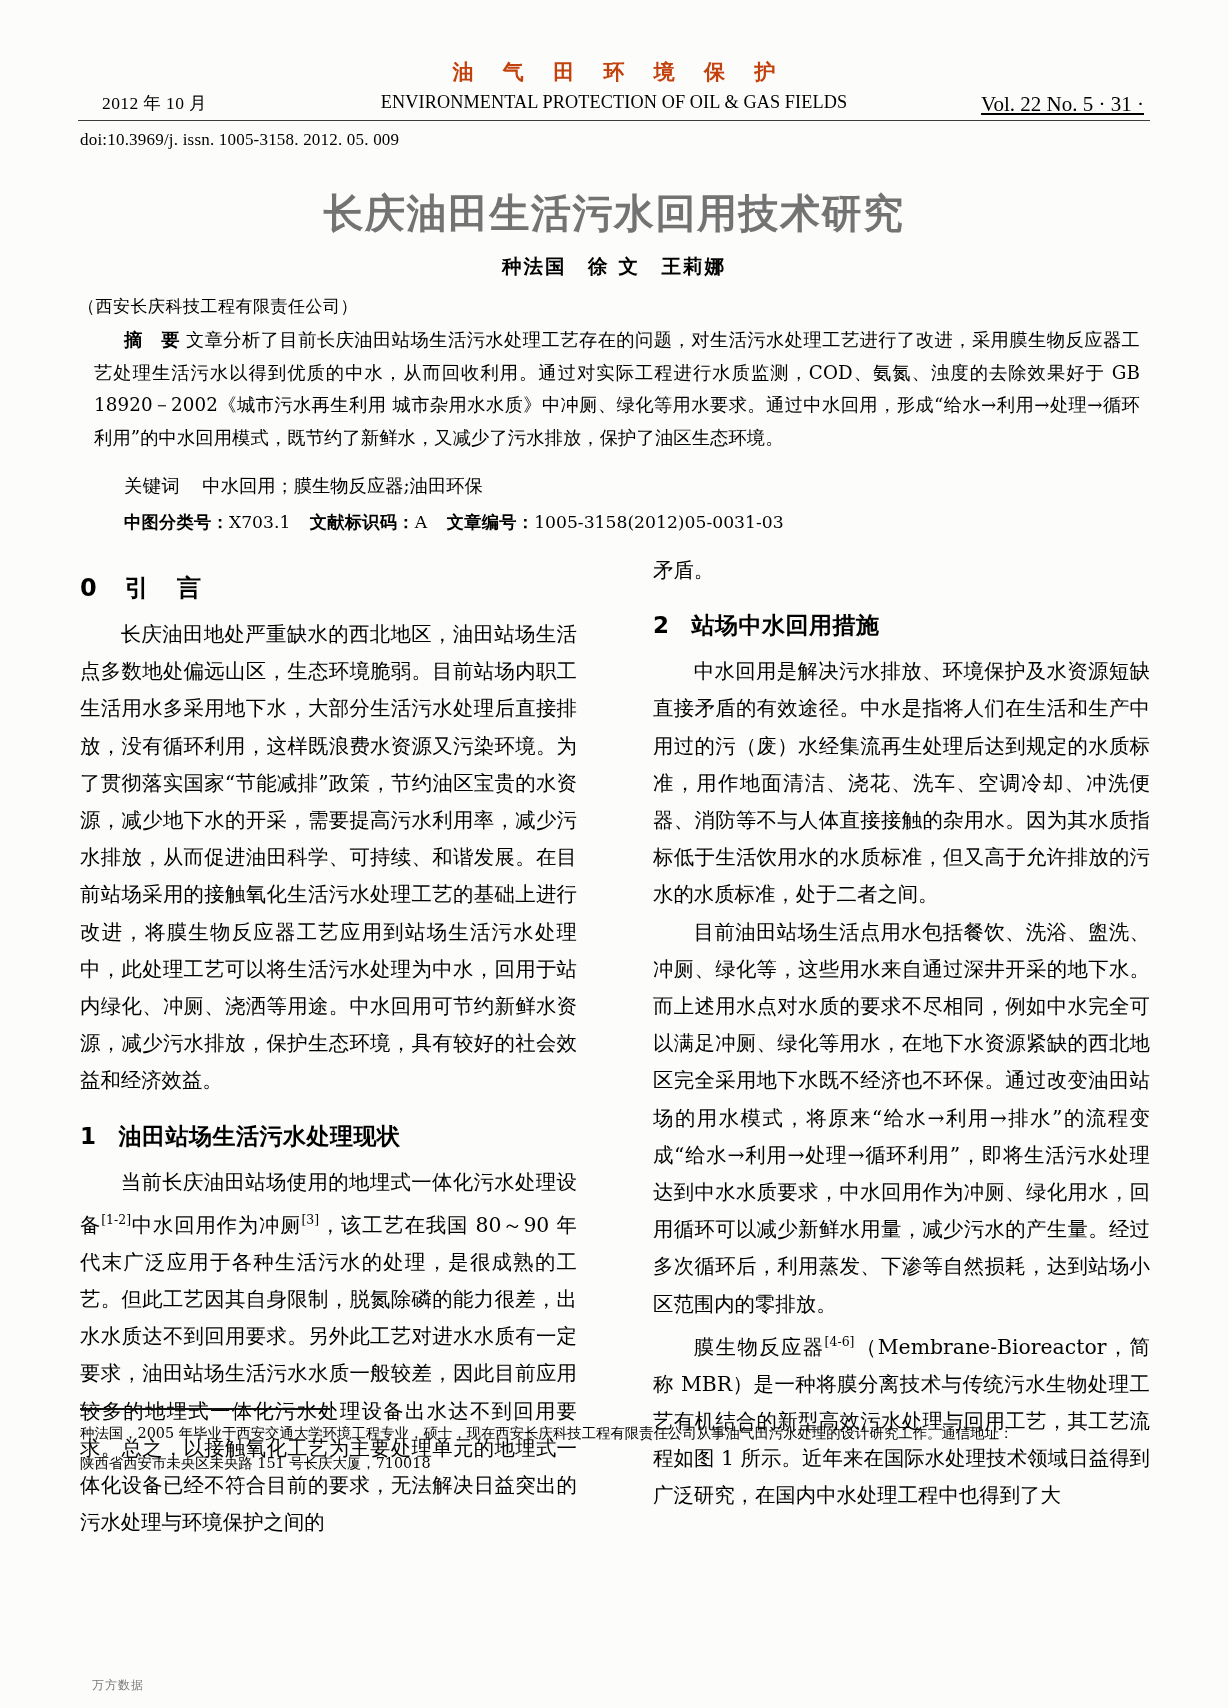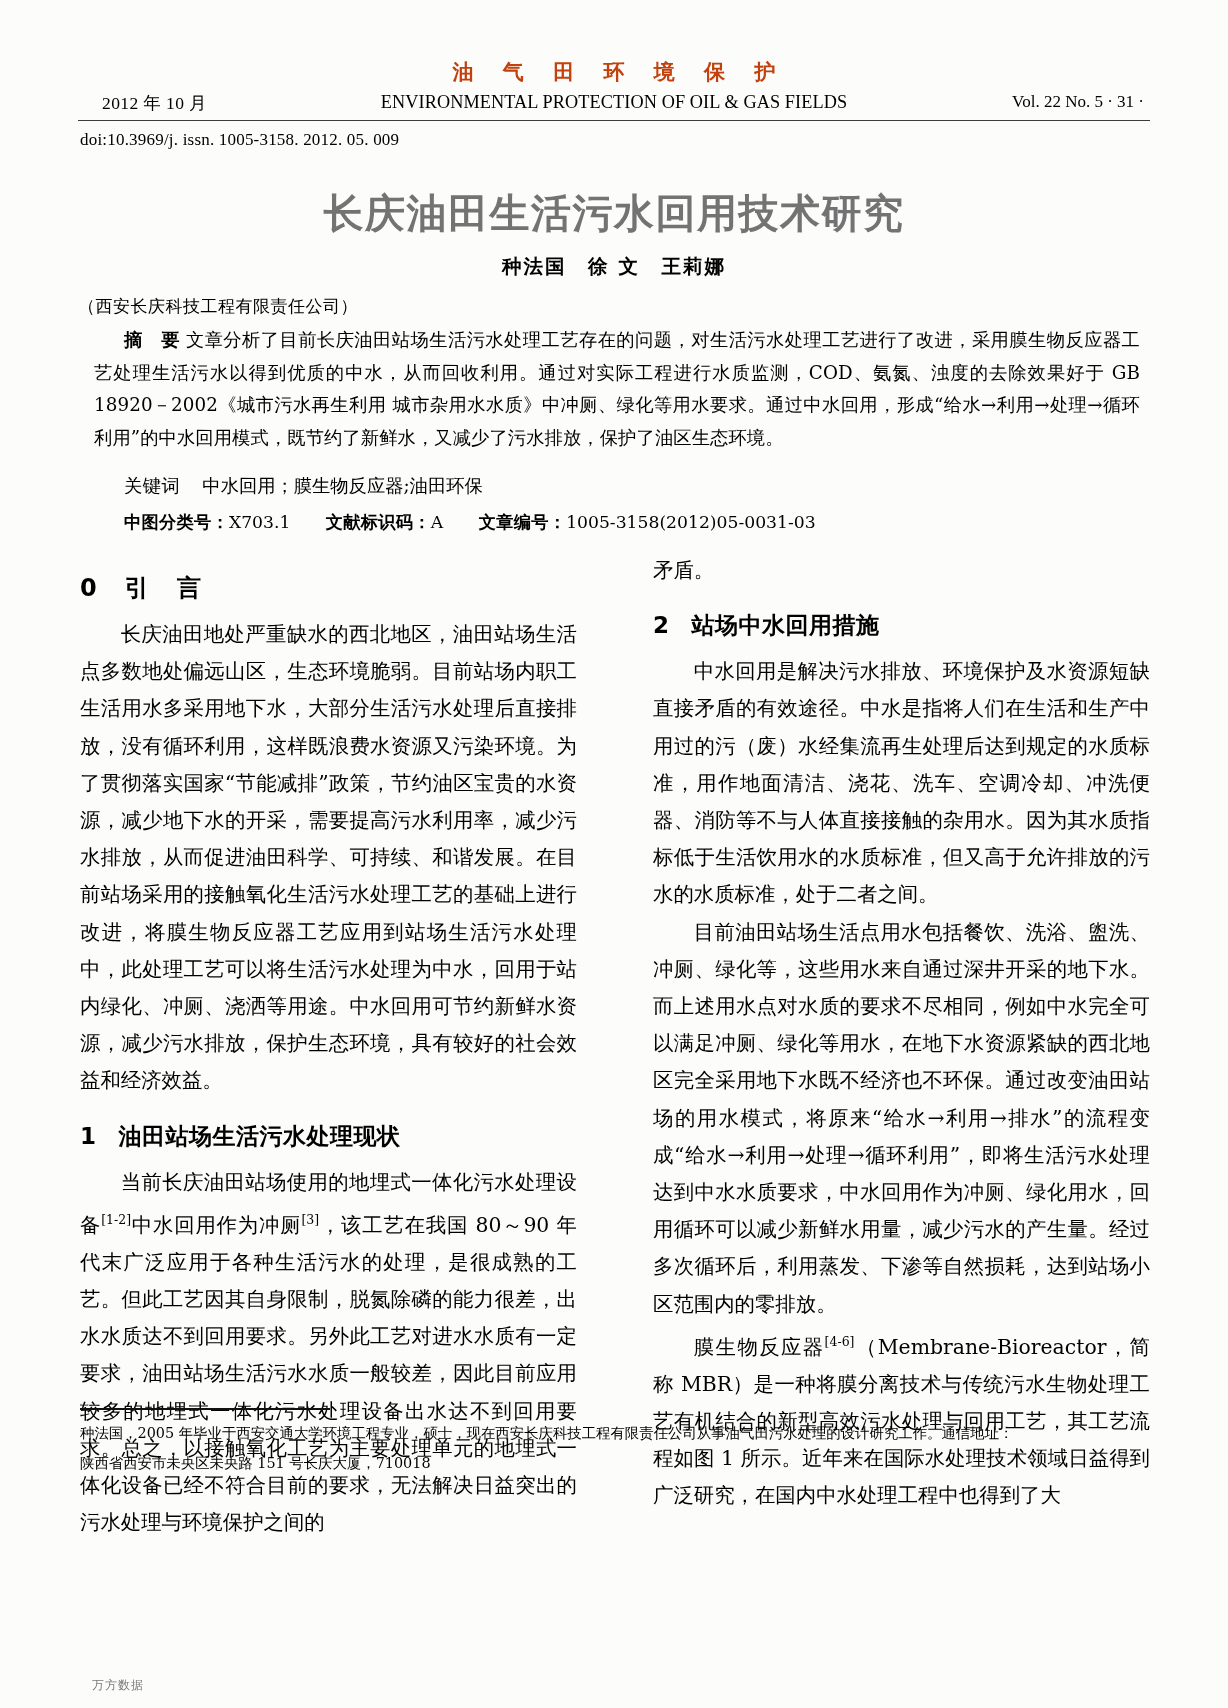--- a/index.html
+++ b/index.html
@@ -68,21 +68,22 @@
     text-align: center;
     font-size: 19px;
     font-family: "Liberation Serif", serif;
     letter-spacing: 0.1px;
     transform: scaleX(0.96);
   }
   .runline .right {
     position: absolute;
     right: 6px;
     top: 1px;
-    font-size: 17px;
+    font-size: 21px;
+    text-decoration: underline;
   }
   .rule-top {
     position: absolute;
     top: 120px;
     left: 0;
     width: 1072px;
     border-top: 1.6px solid #1a1a1a;
     opacity: .85;
   }
   .doi {
@@ -169,21 +170,21 @@
     left: 16px;
     width: 1046px;
     font-size: 17.2px;
     font-family: "DejaVu Serif", serif;
   }
   .clsline .lead {
     font-family: "DejaVu Sans", sans-serif;
     font-weight: bold;
     letter-spacing: .3px;
   }
-  .clsline .seg { margin-left: 30px; }
+  .clsline .seg { margin-left: 14px; }
   .clsline .seg:first-child { margin-left: 30px; }
 
   
   .cols {
     position: absolute;
     top: 552px;
     left: 0;
     width: 1072px;
     height: 830px;
   }

